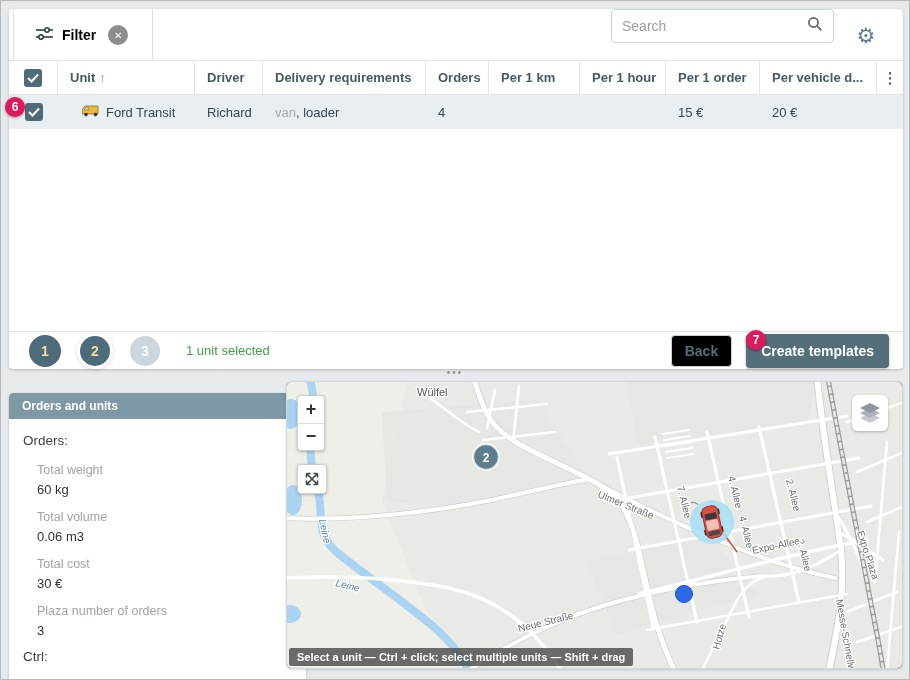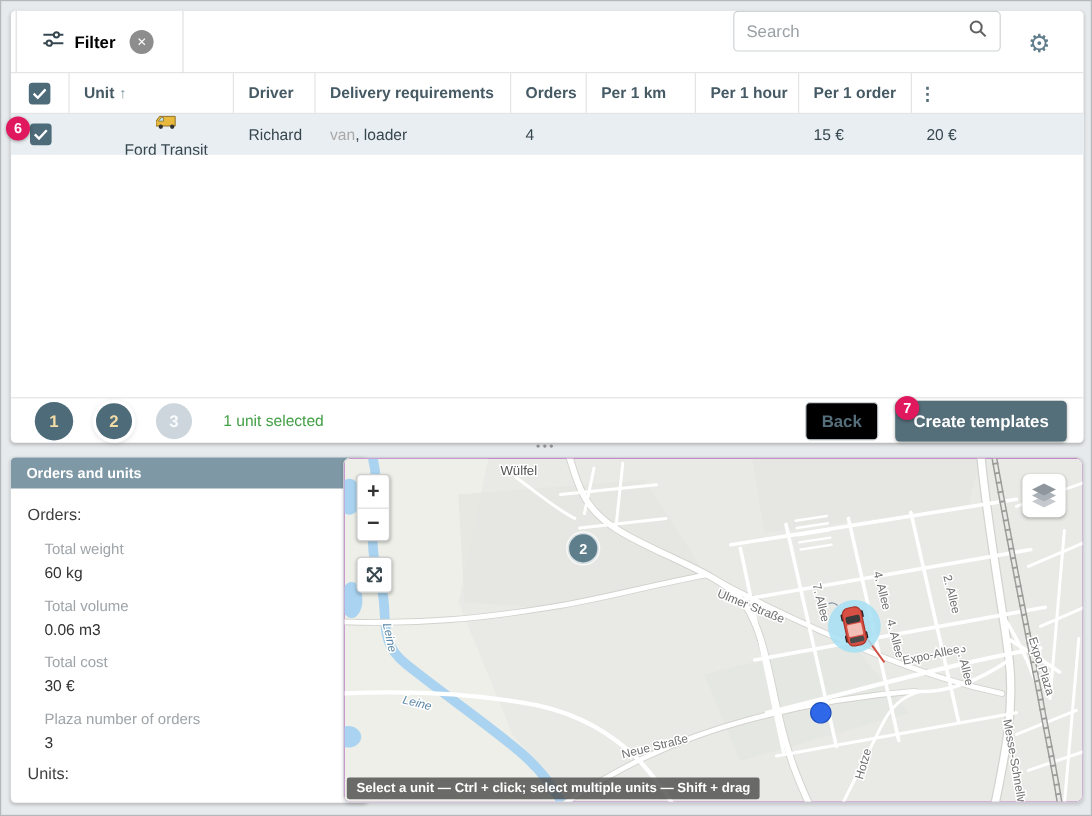--- a/index.html
+++ b/index.html
@@ -59,21 +59,21 @@
   .c-km { width:91px; }
   .c-hour { width:86px; }
   .c-order { width:94px;text-align:center; }
   .c-veh { width:117px; }
   .c-menu { width:26px; justify-content:center; padding-left:0 !important; color:#546e7a; font-size:15px; font-weight:700; }
   .checkbox {
     width:18px; height:18px; border-radius:3px; background:#4e6b79;
     display:flex; align-items:center; justify-content:center; cursor:pointer;
   }
   .sort-arrow { color:#78909c; font-size:12px; margin-left:4px; font-weight:400; }
-  .unit-cell { gap:6px; padding-left:24px !important;flex-direction:column; }
+  .unit-cell { gap:6px; padding-left:24px !important; }
   .muted { color:#a9a9a9; }
   
   .tfoot {
     position:absolute; left:0; bottom:0; width:100%; height:38px;
     border-top:1px solid #e3e4e5; display:flex; align-items:center;
   }
   .step { border-radius:50%; display:flex; align-items:center; justify-content:center;
           font-size:14px; font-weight:700; cursor:pointer; }
   .step1 { width:32px; height:32px; background:#4e6b79; color:#f2dca6; margin-left:20px; }
   .step2 { width:30px; height:30px; background:#4e6b79; color:#f2dca6; margin-left:19px;
@@ -100,21 +100,21 @@
   }
   .badge6 { left:-4px; top:88px; }
   .badge7 { left:737px; top:321px; }
   
   .splitter {
     position:absolute; left:0; top:366px; width:100%; text-align:center;
     font-size:10px; letter-spacing:2px; color:#8f8f8f; cursor:row-resize; z-index:3;
   }
   
   .panel {
-    position:absolute; left:8px; top:380px; width:297px; height:288px;
+    position:absolute; left:8px; top:392px; width:297px; height:288px;
     background:#fff; border-radius:4px; box-shadow:0 1px 3px rgba(0,0,0,.2);
     overflow:hidden;
   }
   .panel-header {
     height:26px; background:#7e98a5; color:#fff; font-size:12px; font-weight:700;
     display:flex; align-items:center; padding-left:13px;
     border-radius:4px 4px 0 0;
   }
   .panel-body { padding:14px 14px 0 14px; position:relative; }
   .group-heading { font-size:13.5px; color:#3f3f3f; margin-bottom:13px; }
@@ -200,20 +200,21 @@
     <div class="th c-unit">
       <span>Unit</span>
         <span class="sort-arrow">↑</span>
     </div>
     <div class="th c-driver">Driver</div>
     <div class="th c-req">Delivery requirements</div>
     <div class="th c-orders">Orders</div>
     <div class="th c-km">Per 1 km</div>
     <div class="th c-hour">Per 1 hour</div>
     <div class="th c-order">Per 1 order</div>
+    <div class="th c-veh">Per vehicle d...</div>
     <div class="th c-menu">⋮</div>
   </div>
 
   <div class="trow">
     <div class="td c-check">
       <div class="checkbox">
         <svg width="12" height="10" viewBox="0 0 12 10">
             <polyline points="1,5 4.5,8.5 11,1.5" fill="none" stroke="#fff" stroke-width="2"></polyline>
           </svg>
       </div>
@@ -271,21 +272,21 @@
       <div class="stat-value">0.06 m3</div>
     </div>
     <div class="stat">
       <div class="stat-label">Total cost</div>
       <div class="stat-value">30 €</div>
     </div>
     <div class="stat">
       <div class="stat-label">Plaza number of orders</div>
       <div class="stat-value">3</div>
     </div>
-    <div class="units-heading">Units:</div>
+    <div class="units-heading">Ctrl:</div>
   </div>
   <div class="panel-scrollbar"></div>
 </div>
 
 <div class="map-card">
   <svg class="basemap" width="617" height="288" viewBox="0 0 617 288">
     <rect x="0" y="0" width="617" height="288" fill="#e9eae6"></rect>
     <polygon points="0,0 120,0 95,120 140,230 190,288 0,288" fill="#edefe8"></polygon>
     <polygon points="95,30 250,18 300,95 180,125 100,120" fill="#e4e5e0" opacity="0.7"></polygon>
     <polygon points="300,180 420,150 470,212 330,252" fill="#e2e3de" opacity="0.55"></polygon>

